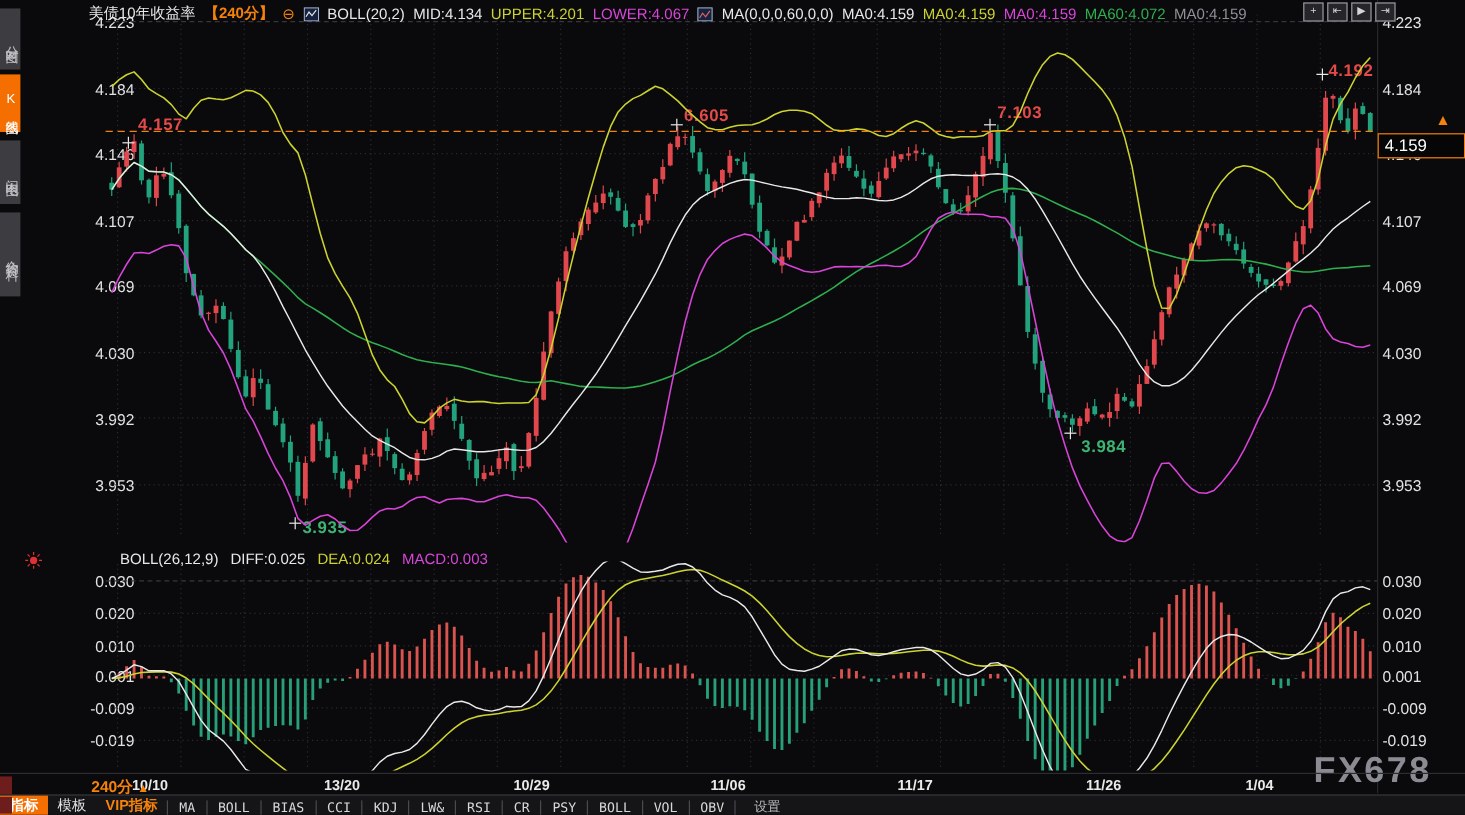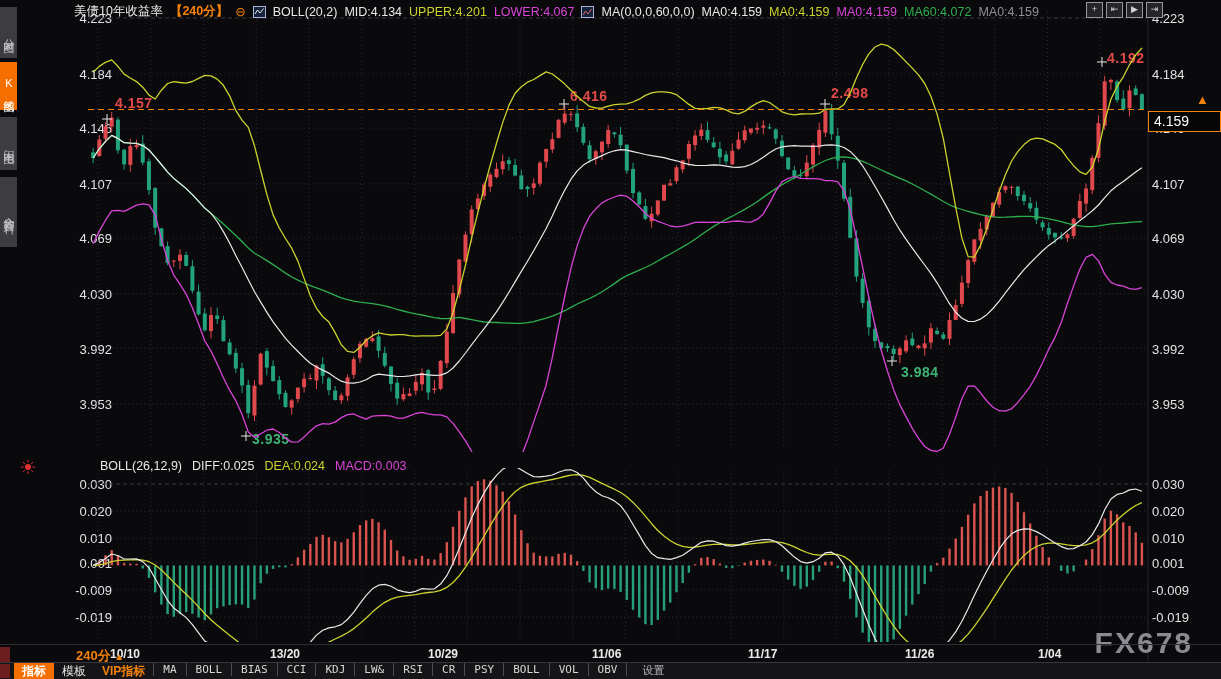--- a/index.html
+++ b/index.html
@@ -31,21 +31,21 @@
   #ptag{left:1148px;top:111px;width:66px;height:19px;border:1px solid #f5820a;background:#060606;
         color:#fff;font-size:14px;line-height:19px;padding-left:5px;z-index:5;}
   #ptag-arrow{left:1196px;top:93px;color:#f5820a;font-size:13px;line-height:13px;z-index:5;}
   
   #macd-hdr{left:100px;top:459px;display:flex;gap:10px;font-size:12.5px;color:#e8e8e8;}
   
   #date-row{left:0;right:0;top:644px;height:18px;border-top:1px solid #2c2c31;}
   #period-lab{left:32px;top:647px;color:#f5820a;font-weight:bold;font-size:13px;cursor:pointer;margin-left:44px;}
   .dlab{position:absolute;top:647px;font-size:12px;font-weight:bold;color:#eaeaea;}
   #toolbar{left:0;right:0;top:662px;height:17px;background:#151517;border-top:1px solid #38383d;
-           display:flex;align-items:flex-start;padding-left:14px;font-size:12px;}
+           display:flex;align-items:flex-end;font-size:12px;}
   .tb{display:flex;align-items:center;padding:0 8px;color:#e4e4e4;cursor:pointer;}
   .tb.active{background:#f46e00;color:#fff;font-weight:bold;}
   .tb.vip{color:#f5820a;font-weight:bold;}
   .tb.mono{font-family:"DejaVu Sans Mono",monospace;font-size:11px;color:#d8d8d8;
            border-left:1px solid #4a4a4f;padding:0 9px;}
   .tb.mono.last{border-right:1px solid #4a4a4f;}
   .tb.settings{color:#b9b9bd;}
   
   #watermark{right:28px;top:626px;font-size:30px;color:#9a9aa2;letter-spacing:2px;
              font-family:"Liberation Sans",sans-serif;font-weight:bold;opacity:.9;}
@@ -714,22 +714,22 @@
   <div class="ylab r" style="left:1152px;top:287px;">4.030</div>
   <div class="ylab r" style="left:1152px;top:342px;">3.992</div>
   <div class="ylab r" style="left:1152px;top:397px;">3.953</div>
 </div>
 
 <div id="ptag-arrow" class="abs txt-layer">▲</div>
 <div id="ptag" class="abs txt-layer">4.159</div>
 
 <div class="txt-layer">
   <div class="ann red" style="left:115px;top:95px;">4.157</div>
-  <div class="ann red" style="left:570px;top:88px;">6.416</div>
-  <div class="ann red" style="left:831px;top:85px;">2.498</div>
+  <div class="ann red" style="left:570px;top:88px;">6.605</div>
+  <div class="ann red" style="left:831px;top:85px;">7.103</div>
   <div class="ann red" style="left:1107px;top:50px;">4.192</div>
   <div class="ann grn" style="left:252px;top:431px;">3.935</div>
   <div class="ann grn" style="left:901px;top:364px;">3.984</div>
 </div>
 
 <div class="abs txt-layer" style="left:20px;top:459px;width:16px;height:16px;">
   <svg width="16" height="16">
     <circle cx="8" cy="8" r="3" fill="#e03030"></circle>
     <g stroke="#e03030" stroke-width="1">
       <line x1="8" y1="1" x2="8" y2="3.5"></line>

